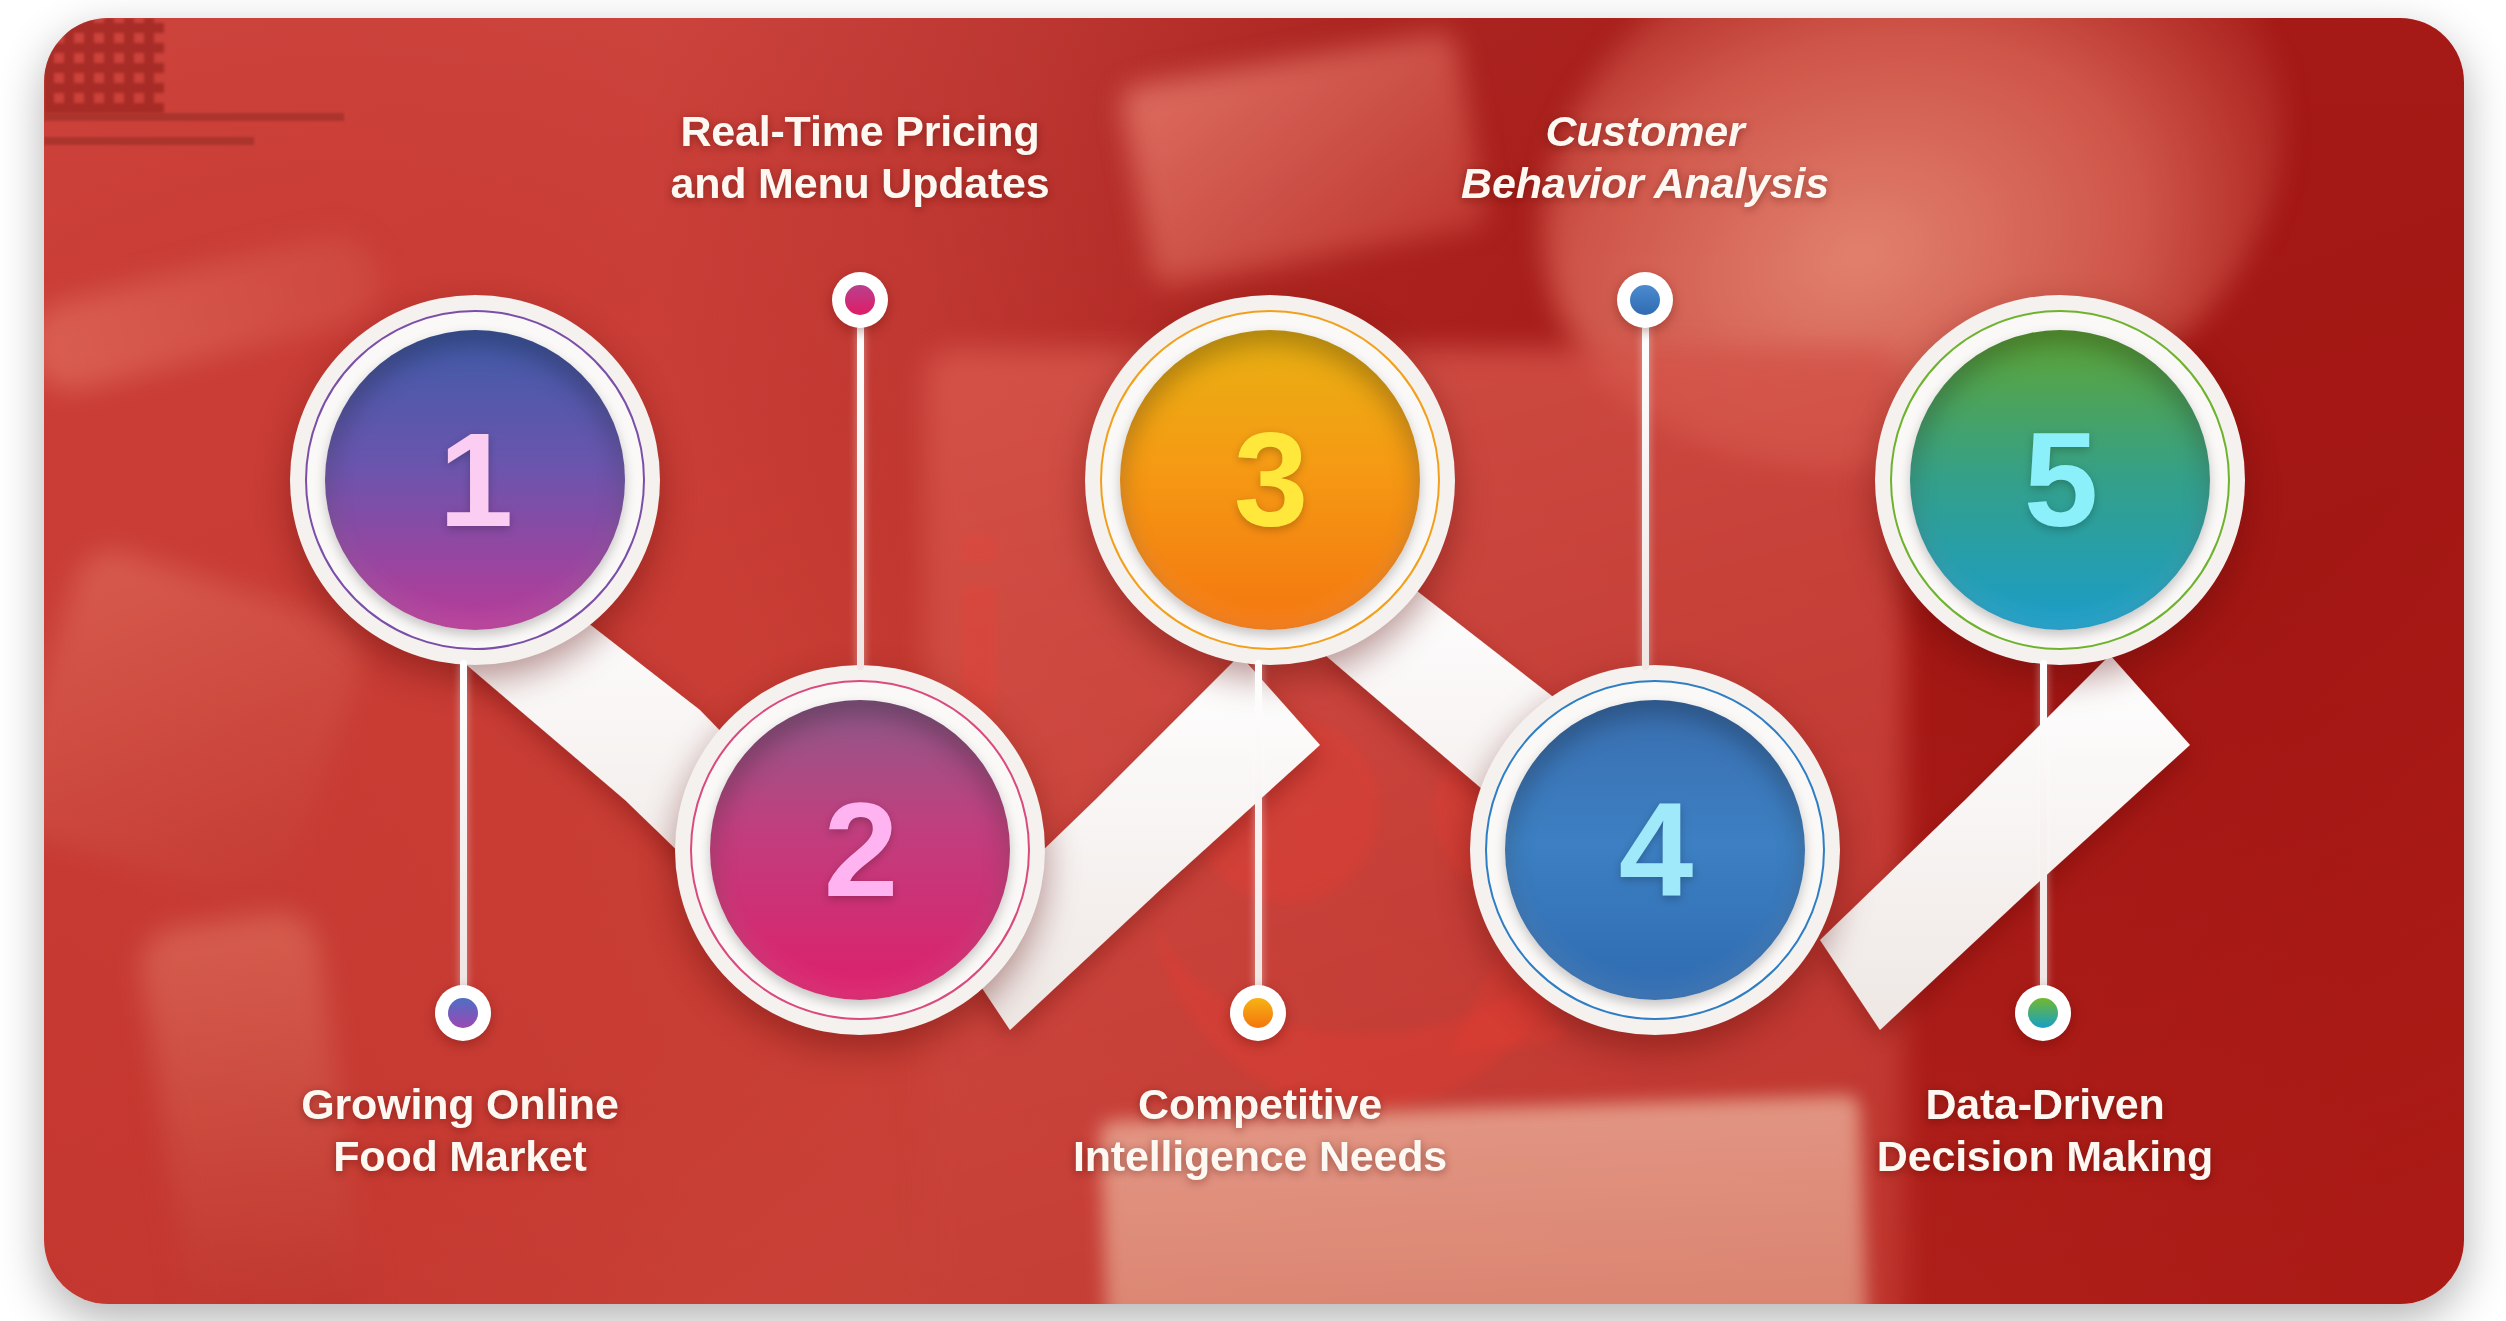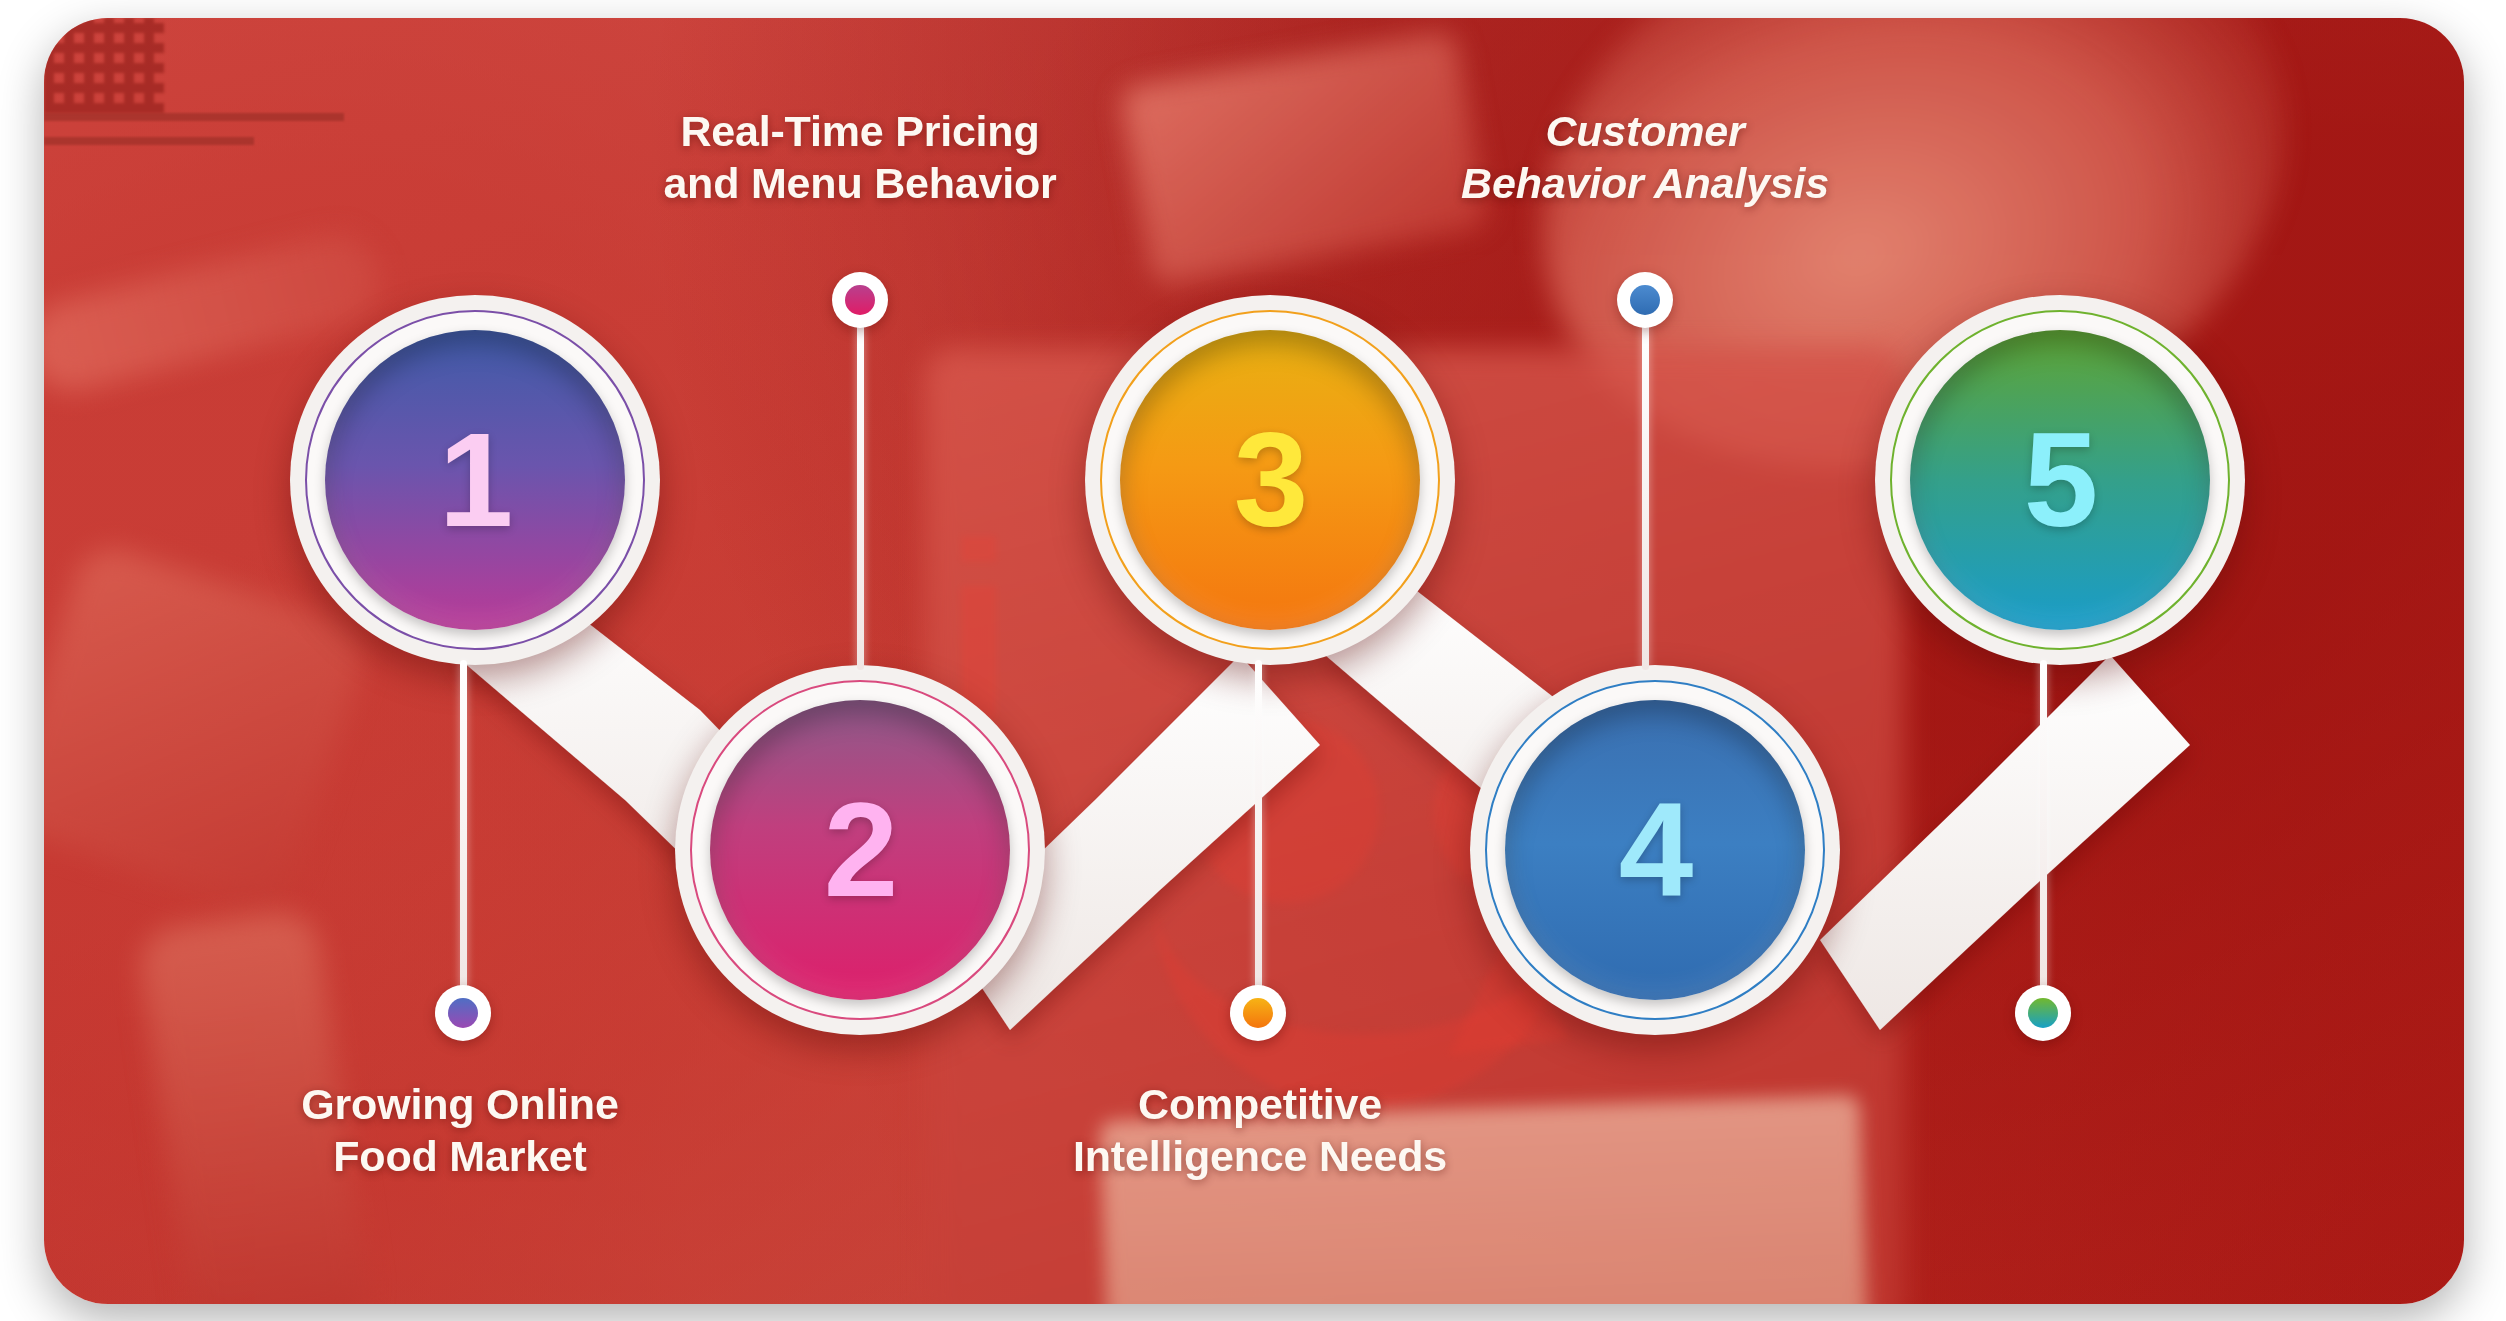--- a/index.html
+++ b/index.html
@@ -244,21 +244,21 @@
       <div class="disc" style="--disc:linear-gradient(180deg,#8e5a8a 0%, #c03f7e 42%, #dd1f6b 100%); --num:#ffb3f0;">
         <span class="num">2</span>
       </div>
     </div>
   </div>
   <div class="stem" style="left:857px; top:318px; height:352px;"></div>
   <div class="enddot" style="left:832px; top:272px;">
     <i style="--dot:linear-gradient(180deg,#b8408e,#e01c66);"></i>
   </div>
   <div class="label" style="left:595px; top:105px; width:530px;">Real-Time Pricing
-and Menu Behavior</div>
+and Menu Updates</div>
 
   <div class="node" style="left:1085px; top:295px; --ring:#f2a01c;">
     <div class="ring">
       <div class="disc" style="--disc:linear-gradient(180deg,#e8b112 0%, #f59a14 45%, #f4760f 100%); --num:#ffe83b;">
         <span class="num">3</span>
       </div>
     </div>
   </div>
   <div class="stem" style="left:1255px; top:660px; height:332px;"></div>
   <div class="enddot" style="left:1230px; top:985px;">
@@ -285,14 +285,16 @@
     <div class="ring">
       <div class="disc" style="--disc:linear-gradient(180deg,#5fa534 0%, #34a08a 50%, #199cc9 100%); --num:#8cf0fb;">
         <span class="num">5</span>
       </div>
     </div>
   </div>
   <div class="stem" style="left:2040px; top:660px; height:332px;"></div>
   <div class="enddot" style="left:2015px; top:985px;">
     <i style="--dot:linear-gradient(180deg,#72b82e,#17a0c6);"></i>
   </div>
+  <div class="label" style="left:1790px; top:1078px; width:510px;">Data-Driven
+Decision Making</div>
 
 </div>
 
 </body></html>

